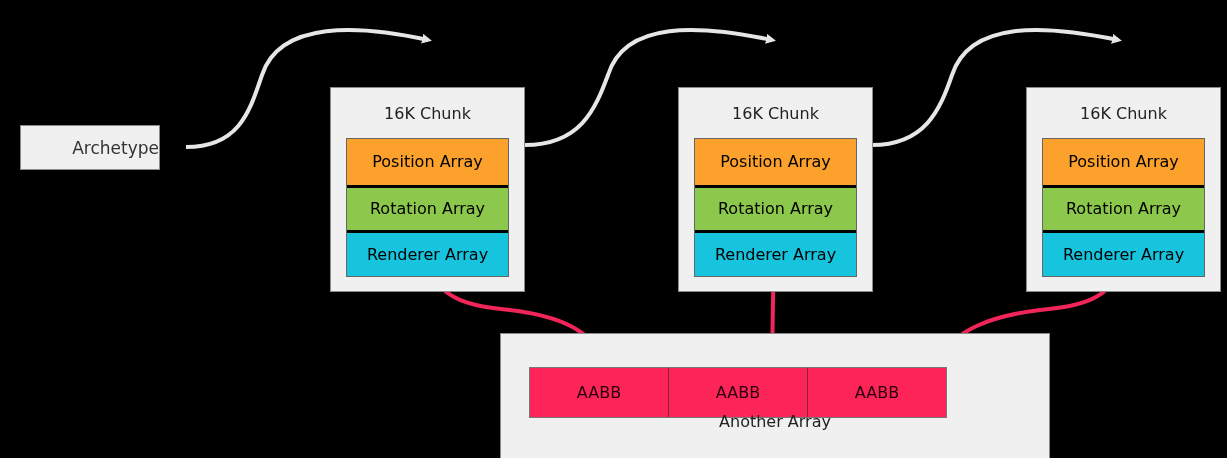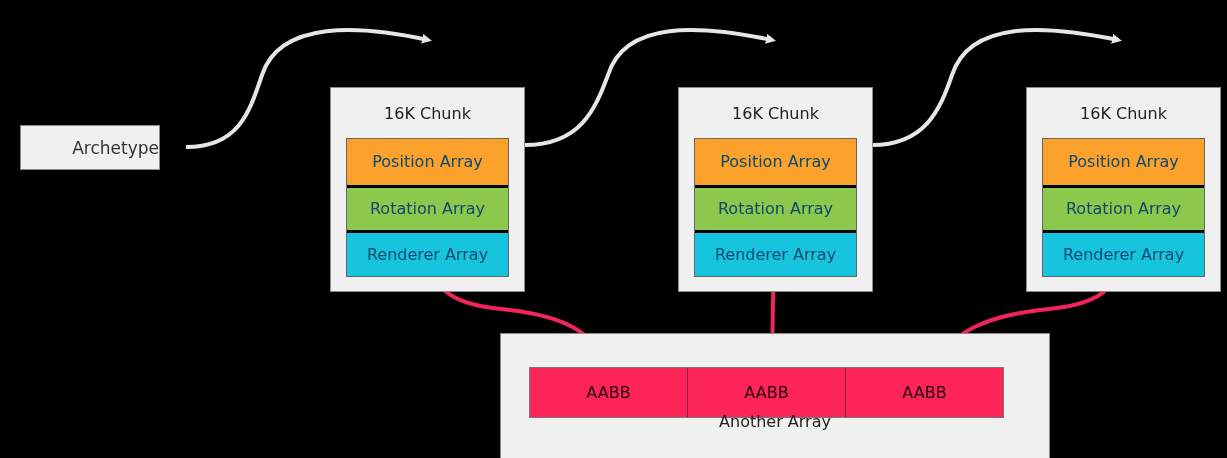--- a/index.html
+++ b/index.html
@@ -8,24 +8,24 @@
   .box { position: absolute; background: #f0f0f0; border: 1px solid #8a8a8a; box-sizing: border-box; }
   .archetype { left: 20px; top: 125px; width: 140px; height: 45px;
                display: flex; align-items: center; justify-content: flex-end;
                font-size: 17px; color: #333; }
   .chunk { top: 43px; width: 195px; height: 205px; margin-top: 44px; }
   .chunk-title { position: absolute; top: 16px; left: 0; right: 0; text-align: center;
                  font-size: 16px; color: #222; }
   .arrays { position: absolute; top: 50px; left: 15px; right: 15px; height: 139px;
             border: 1px solid #666; box-sizing: border-box; }
   .arr { height: 33.333%; box-sizing: border-box; display: flex; align-items: center;
-         justify-content: center; font-size: 16px; color: #0c4a6e; }
+         justify-content: center; font-size: 16px; color: #000000; }
   .arr + .arr { border-top: 3px solid #000000; }
   .another { left: 500px; top: 333px; width: 550px; height: 128px; }
-  .aabb-row { position: absolute; left: 28px; top: 33px; width: 475px; height: 51px;
+  .aabb-row { position: absolute; left: 28px; top: 33px; width: 418px; height: 51px;
               display: flex; border: 1px solid #777; box-sizing: border-box; }
   .aabb { flex: 1; display: flex; align-items: center; justify-content: center;
           font-size: 16px; color: #2a0010; }
   .aabb + .aabb { border-left: 1px solid #8a2040; }
   .another-label { position: absolute; left: 0; right: 0; top: 78px; text-align: center;
                    font-size: 16px; color: #222; }
   svg.links { position: absolute; left: 0; top: 0; }
 </style>
 </head>
 <body>

